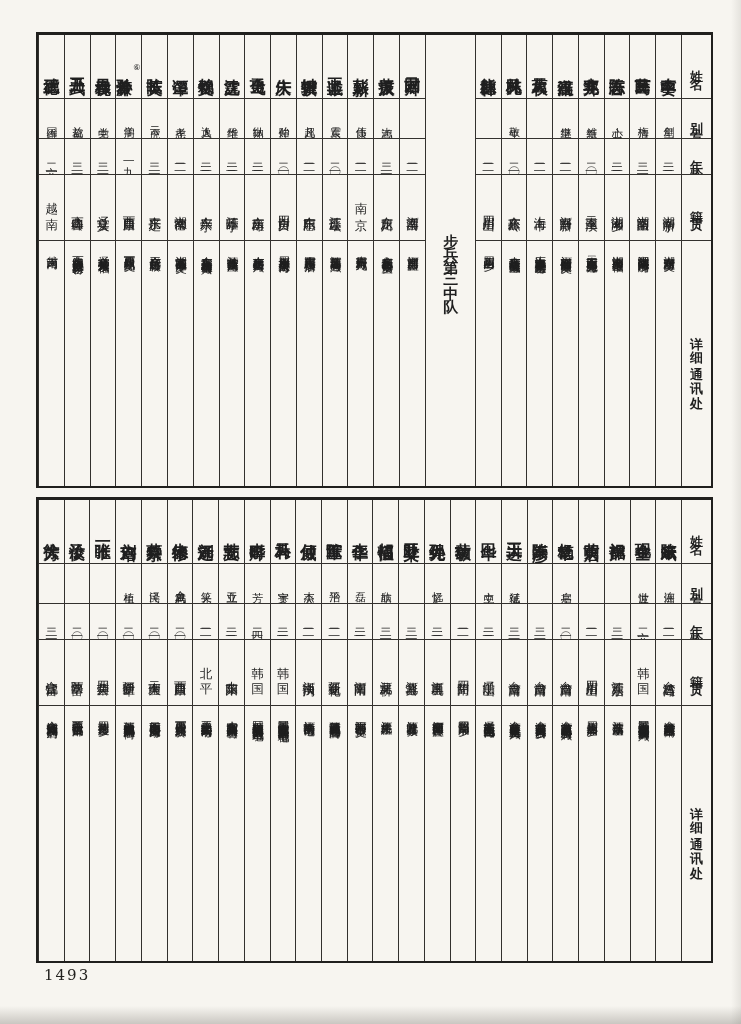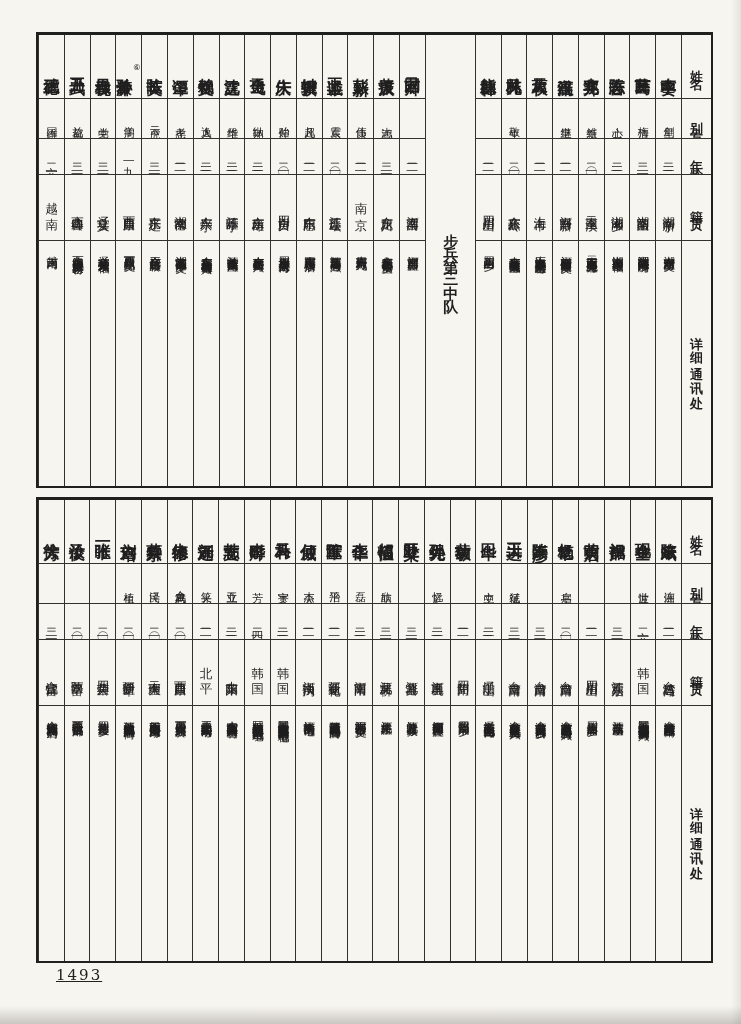--- a/index.html
+++ b/index.html
@@ -52,21 +52,21 @@
   .header-col .vtext { font-weight:bold; }
   .header-col .c-name .vtext,
   .header-col .c-alias .vtext,
   .header-col .c-age .vtext,
   .header-col .c-origin .vtext { font-size:13px; letter-spacing:7px; }
   .header-col .c-addr { align-items:center; padding-top:0; }
   .header-col .c-addr .vtext { font-size:13px; letter-spacing:15px; }
 
   .unit-col .vtext { font-size:15px; font-weight:bold; letter-spacing:13px; }
 
-  .page-number { position:absolute; left:56px; top:966px; font-size:15px; letter-spacing:2px; color:#23221f;text-decoration:underline; }
+  .page-number { position:absolute; left:44px; top:966px; font-size:15px; letter-spacing:2px; color:#23221f; }
 </style>
 </head>
 <body>
 
 <div class="page">
   <div class="rtable" id="table-top">
       <div class="col header-col">
         <div class="cell c-name">
           <span class="vtext">姓名</span>
         </div>

